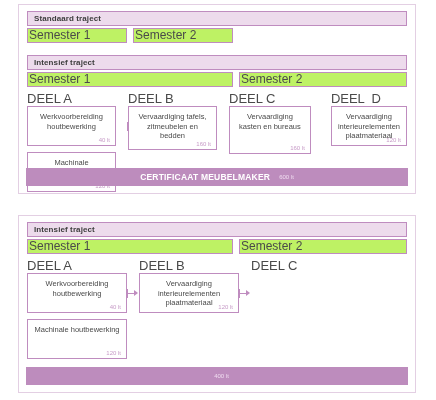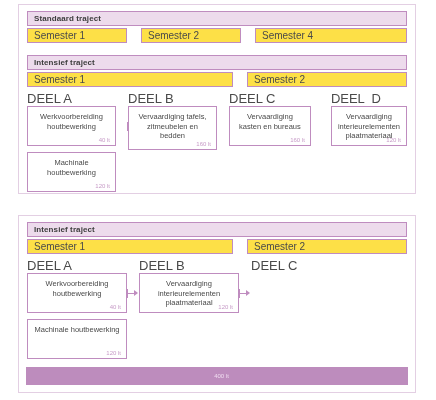--- a/index.html
+++ b/index.html
@@ -16,22 +16,22 @@
 
   .inner{padding:6px 8px 0 8px;}
 
   
   .traject{margin-bottom:3px;}
   .traject-title{background:#eddbec;border:1px solid #bf8cbf;box-sizing:border-box;
                  height:15px;line-height:13px;padding:0 6px;font-size:8px;font-weight:bold;
                  color:#3d3d3d;letter-spacing:.1px;}
   .sem-row{display:flex;margin-top:2px;}
   .sem{border:1px solid #bf8cbf;box-sizing:border-box;height:15px;line-height:13px;
-        padding:0 6px;font-size:10px;color:#4a4a4a;background:#fde047;}
-  .sem + .sem{margin-left:14px;}
+        padding:0 1px;font-size:12px;color:#4a4a4a;background:#bef264;}
+  .sem + .sem{margin-left:6px;}
 
   .gap{height:9px;}
 
   
   .cols{display:flex;margin-top:7px;}
   .col{position:relative;box-sizing:border-box;}
   .col + .col{margin-left:0;}
   .deel-label{font-size:13px;color:#4a4a4a;margin-bottom:2px;height:10px;
               line-height:10px;white-space:pre;}
   .mbox{border:1px solid #bf8cbf;box-sizing:border-box;background:#fff;
@@ -61,21 +61,20 @@
 <div class="page">
 
   <div class="diagram top">
     <div class="inner">
 
       <div class="traject">
         <div class="traject-title">Standaard traject</div>
         <div class="sem-row">
           <div class="sem" style="width:100px">Semester 1</div>
           <div class="sem" style="width:100px">Semester 2</div>
-          <div class="sem" style="flex:1">Semester 4</div>
         </div>
       </div>
 
       <div class="gap"></div>
 
       <div class="traject">
         <div class="traject-title">Intensief traject</div>
         <div class="sem-row">
           <div class="sem" style="width:206px">Semester 1</div>
           <div class="sem" style="flex:1">Semester 2</div>
@@ -104,37 +103,41 @@
         <div class="col" style="width:100px;margin-left:12px">
           <div class="deel-label">DEEL B</div>
           <div class="mbox" style="height:44px">
             <div class="txt">Vervaardiging tafels, zitmeubelen en bedden</div>
             <div class="hrs">160 lt</div>
           </div>
         </div>
 
         <div class="col" style="width:92px;margin-left:12px">
           <div class="deel-label">DEEL C</div>
-          <div class="mbox" style="height:40px">
+          <div class="mbox" style="height:48px">
             <div class="txt">Vervaardiging kasten en bureaus</div>
             <div class="hrs">160 lt</div>
           </div>
         </div>
 
         <div class="col" style="flex:1;margin-left:20px">
           <div class="deel-label">DEEL  D</div>
           <div class="mbox" style="height:40px">
             <div class="txt">Vervaardiging interieurelementen plaatmateriaal</div>
             <div class="hrs">120 lt</div>
           </div>
         </div>
 
       </div>
     </div>
 
+    <div class="certbar">
+      <span class="ctitle">CERTIFICAAT MEUBELMAKER</span>
+      <span class="chrs">600 lt</span>
+    </div>
   </div>
 
   <div class="diagram bottom">
     <div class="inner">
 
       <div class="traject">
         <div class="traject-title">Intensief traject</div>
         <div class="sem-row">
           <div class="sem" style="width:206px">Semester 1</div>
           <div class="sem" style="flex:1">Semester 2</div>

